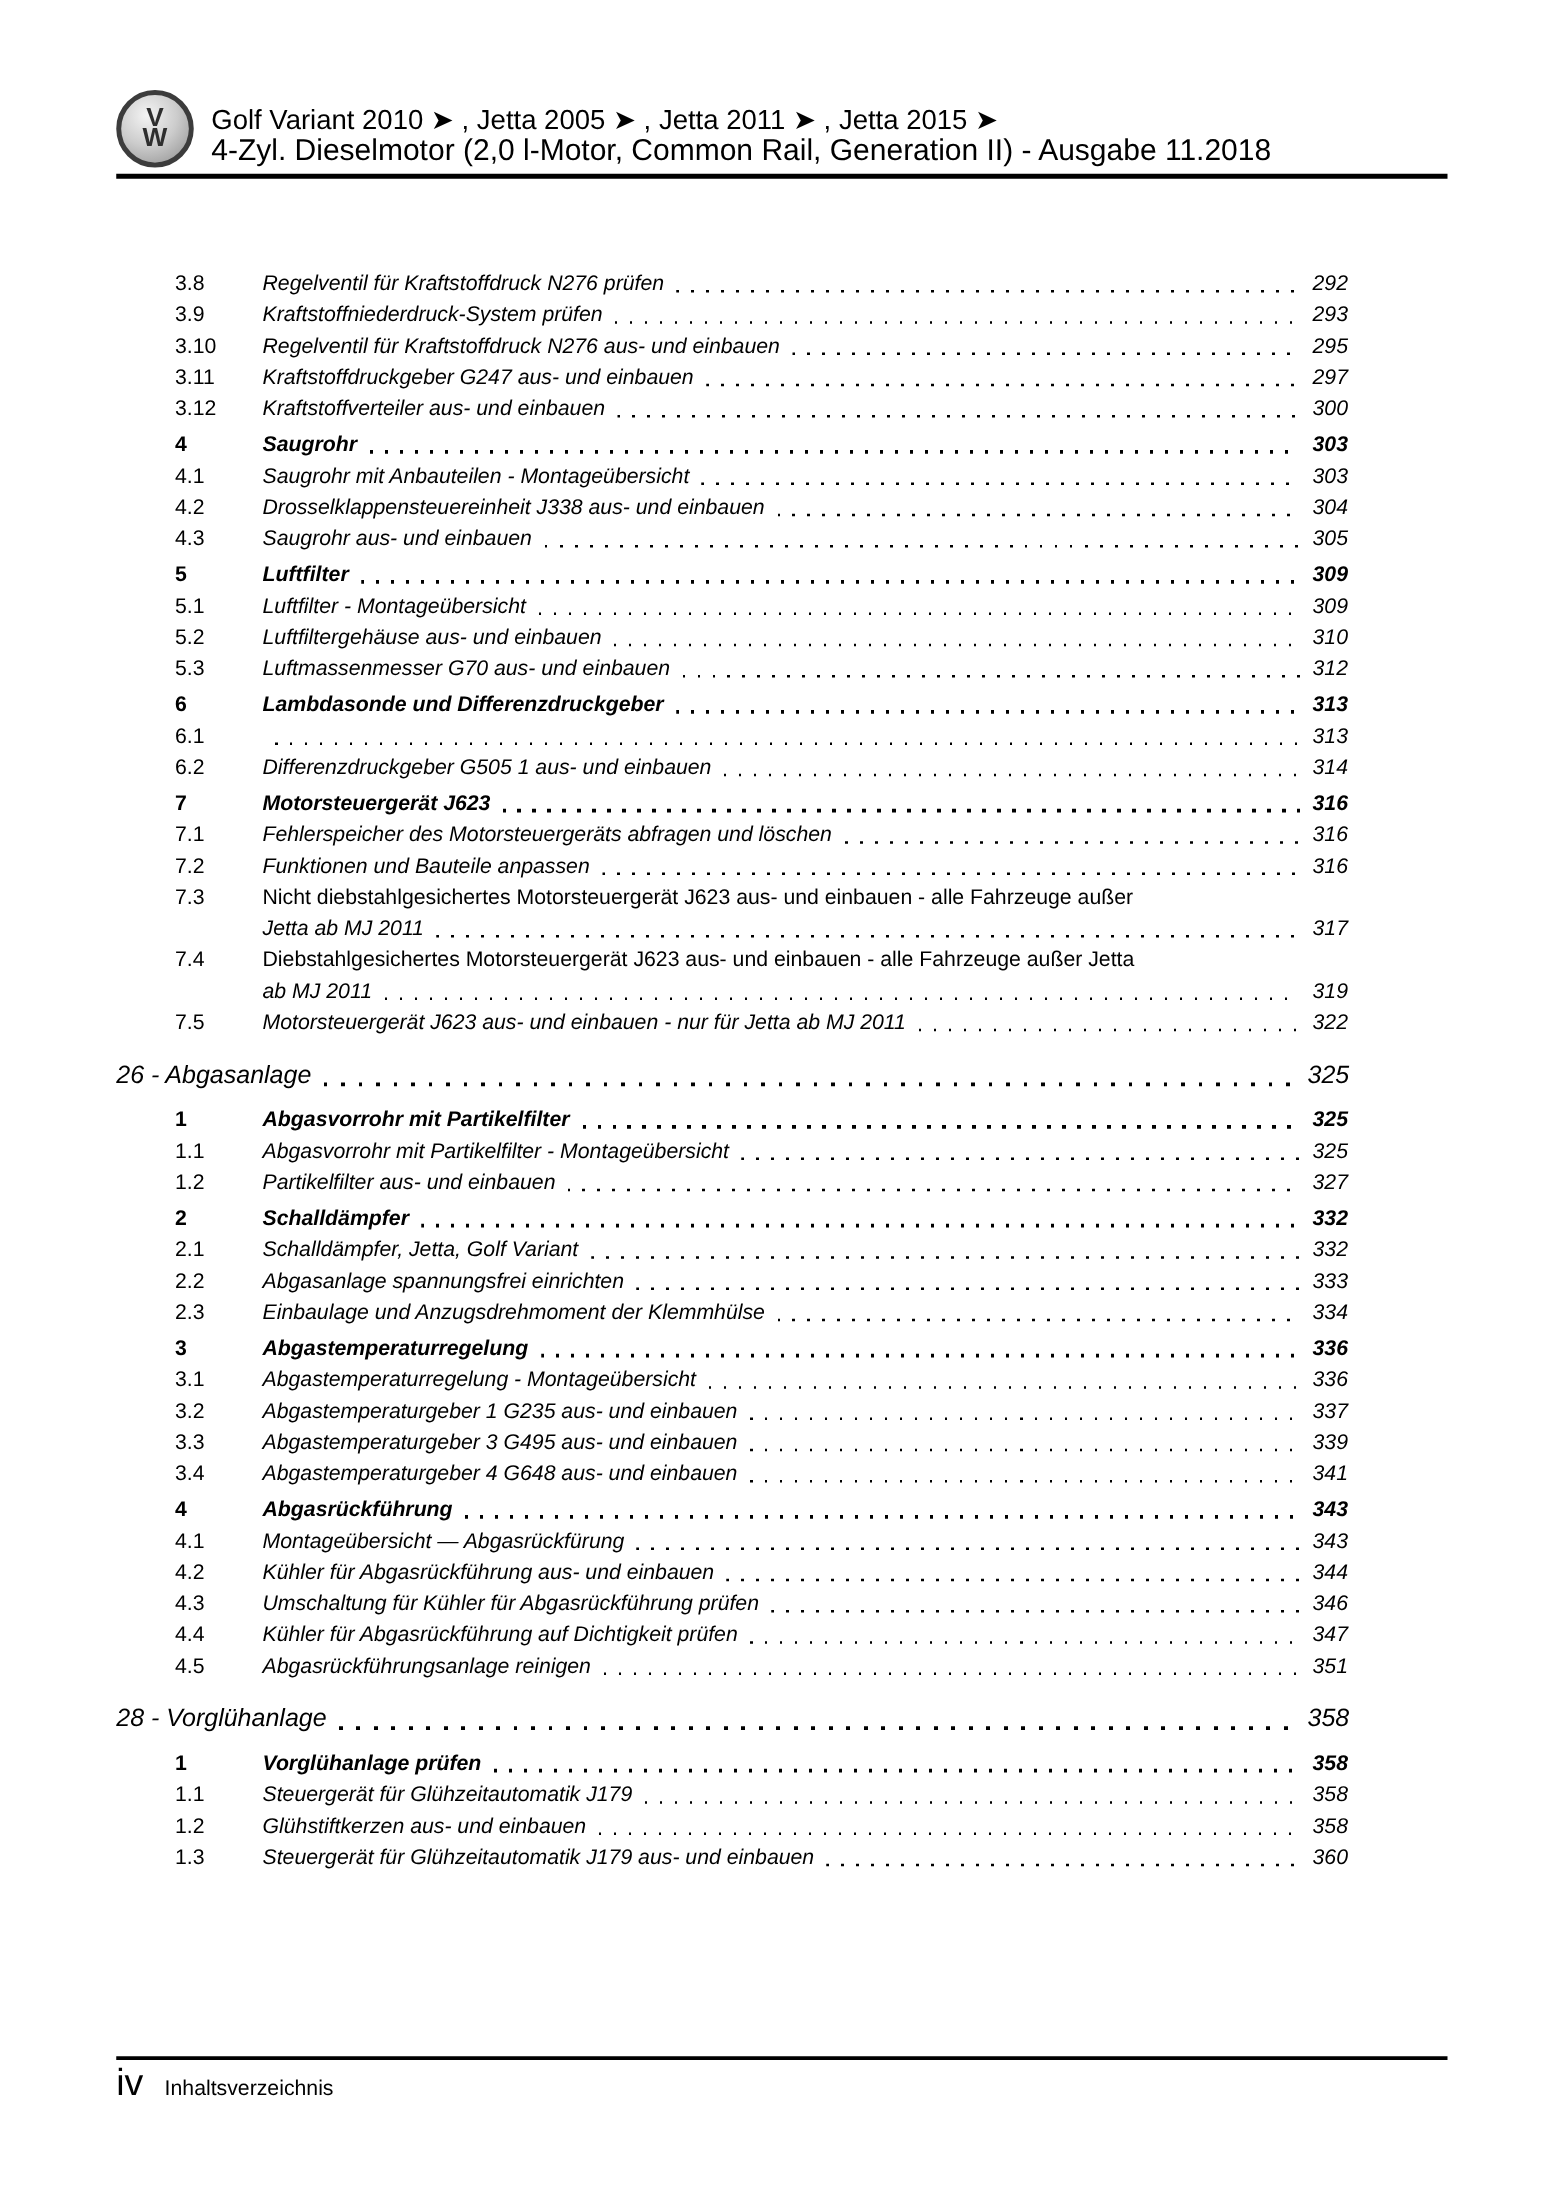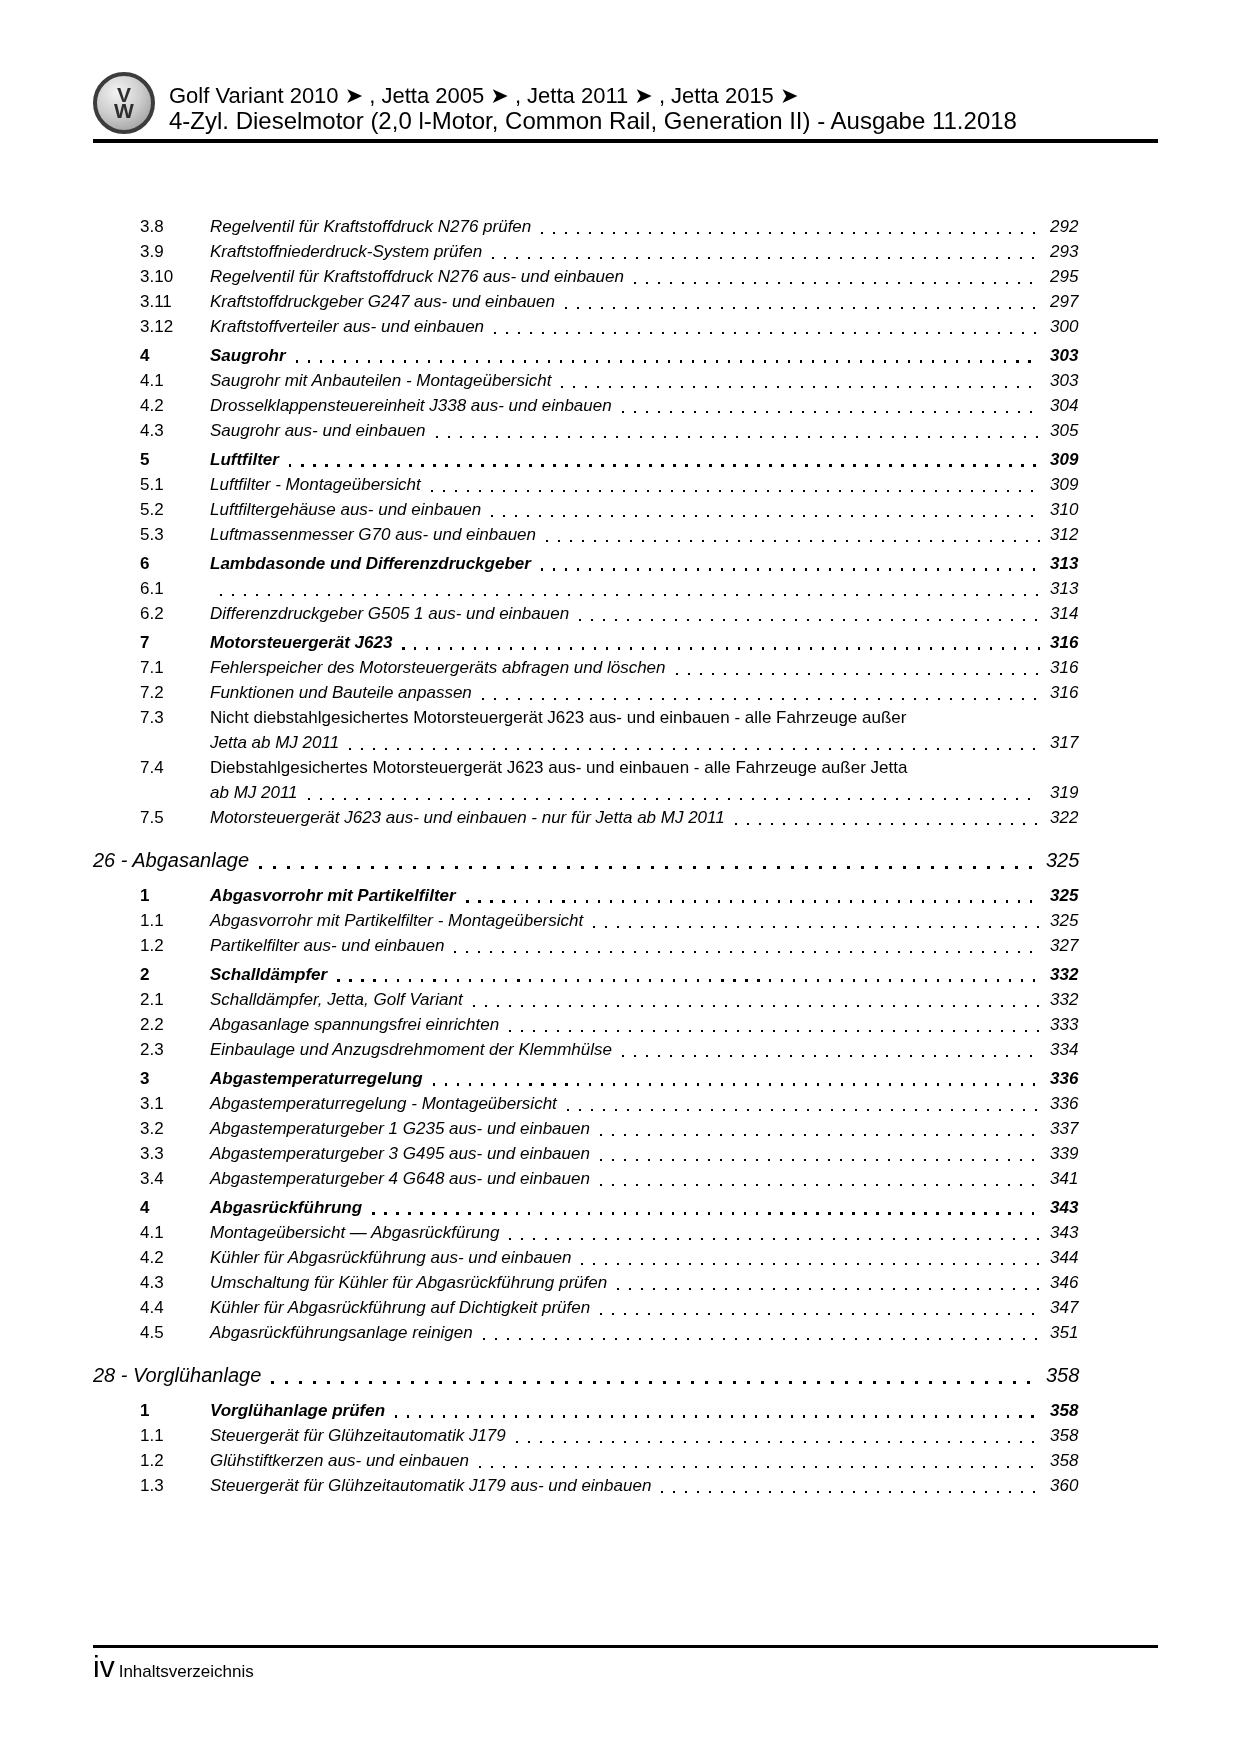--- a/index.html
+++ b/index.html
@@ -74,21 +74,21 @@
     background-image:repeating-linear-gradient(to right,#000 0 3px,transparent 3px 14px);
   }
   .toc-row.chapter .page{min-width:46px;}
 
   
   .footer-rule{
     position:absolute;left:93px;top:1645px;width:1065px;height:3px;background:#000;
   }
   .footer{
     position:absolute;left:93px;top:1650px;
-    display:flex;align-items:baseline;gap:4px;justify-content:flex-end;
+    display:flex;align-items:baseline;gap:17px;justify-content:flex-end;
   }
   .footer-page{font-size:30px;line-height:34px;}
   .footer-label{font-size:17px;}
 </style>
 </head>
 <body>
 
 <div class="header">
   <div class="header-inner">
     <div class="logo">

